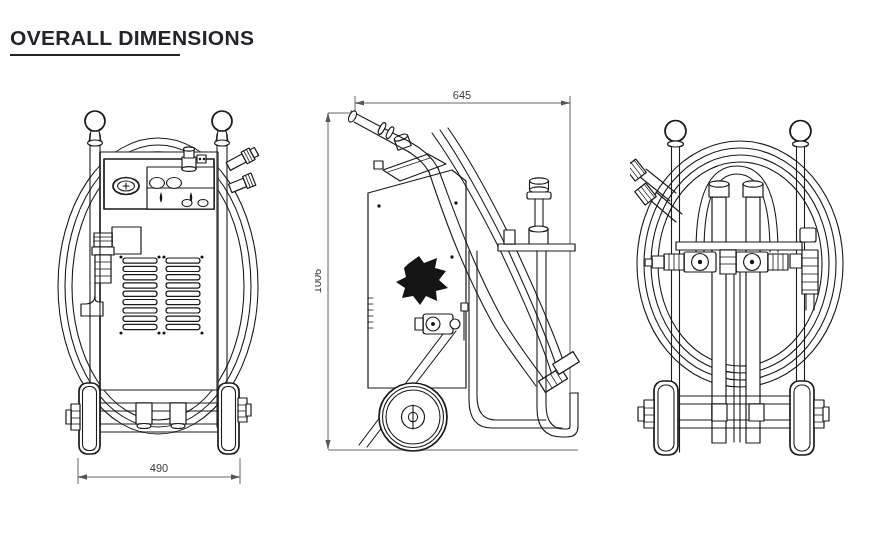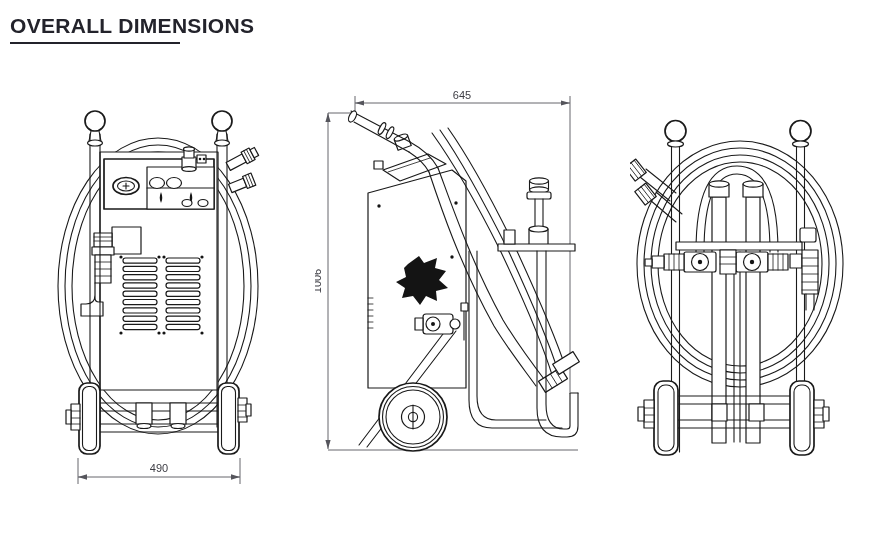--- a/index.html
+++ b/index.html
@@ -1,18 +1,18 @@
 <!DOCTYPE html>
 <html><head>
 <meta charset="utf-8">
 <style>
   html,body{margin:0;padding:0;background:#ffffff;}
   #canvas{position:relative;width:871px;height:534px;background:#ffffff;overflow:hidden;
           font-family:"Liberation Sans",sans-serif;}
-  #title-block{position:absolute;left:10px;top:14px;}
+  #title-block{position:absolute;left:10px;top:26px;}
   #title-block h1{margin:0;font-size:21px;font-weight:bold;letter-spacing:.3px;color:#23232b;}
   #title-underline{width:170px;height:2px;background:#23232b;margin-top:4px;}
   .view{position:absolute;}
   .ln{fill:none;stroke:#1a1a1a;stroke-width:1.1;stroke-linecap:round;stroke-linejoin:round;}
   .lnw{fill:#ffffff;stroke:#1a1a1a;stroke-width:1.2;stroke-linejoin:round;}
   .thk{stroke-width:1.7;}
   .thn{stroke-width:.8;}
   .blk{fill:#141414;stroke:none;}
   .dim{fill:none;stroke:#55555c;stroke-width:.9;}
   .dimarrow{fill:#55555c;stroke:none;}

